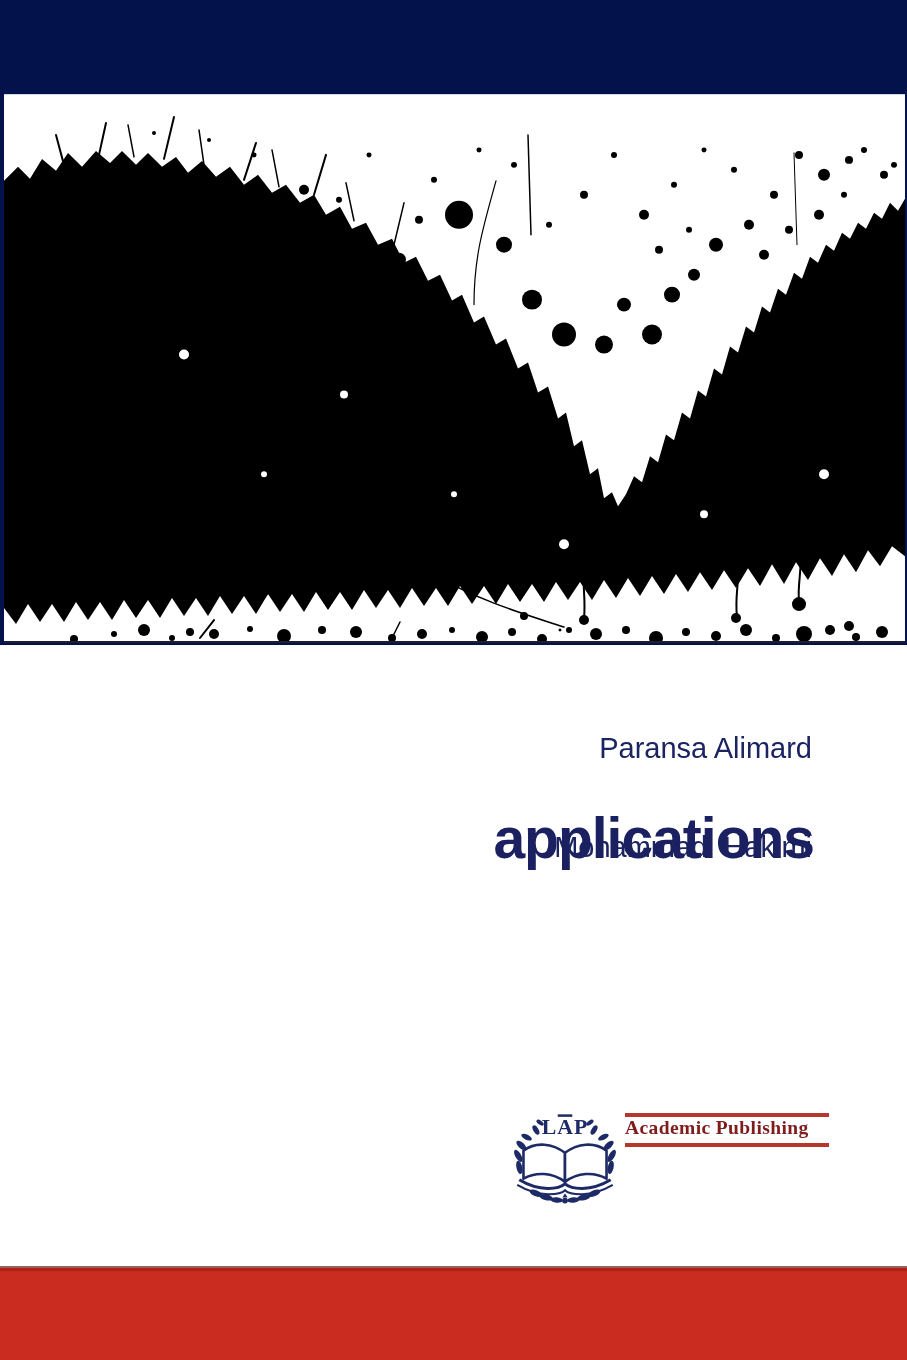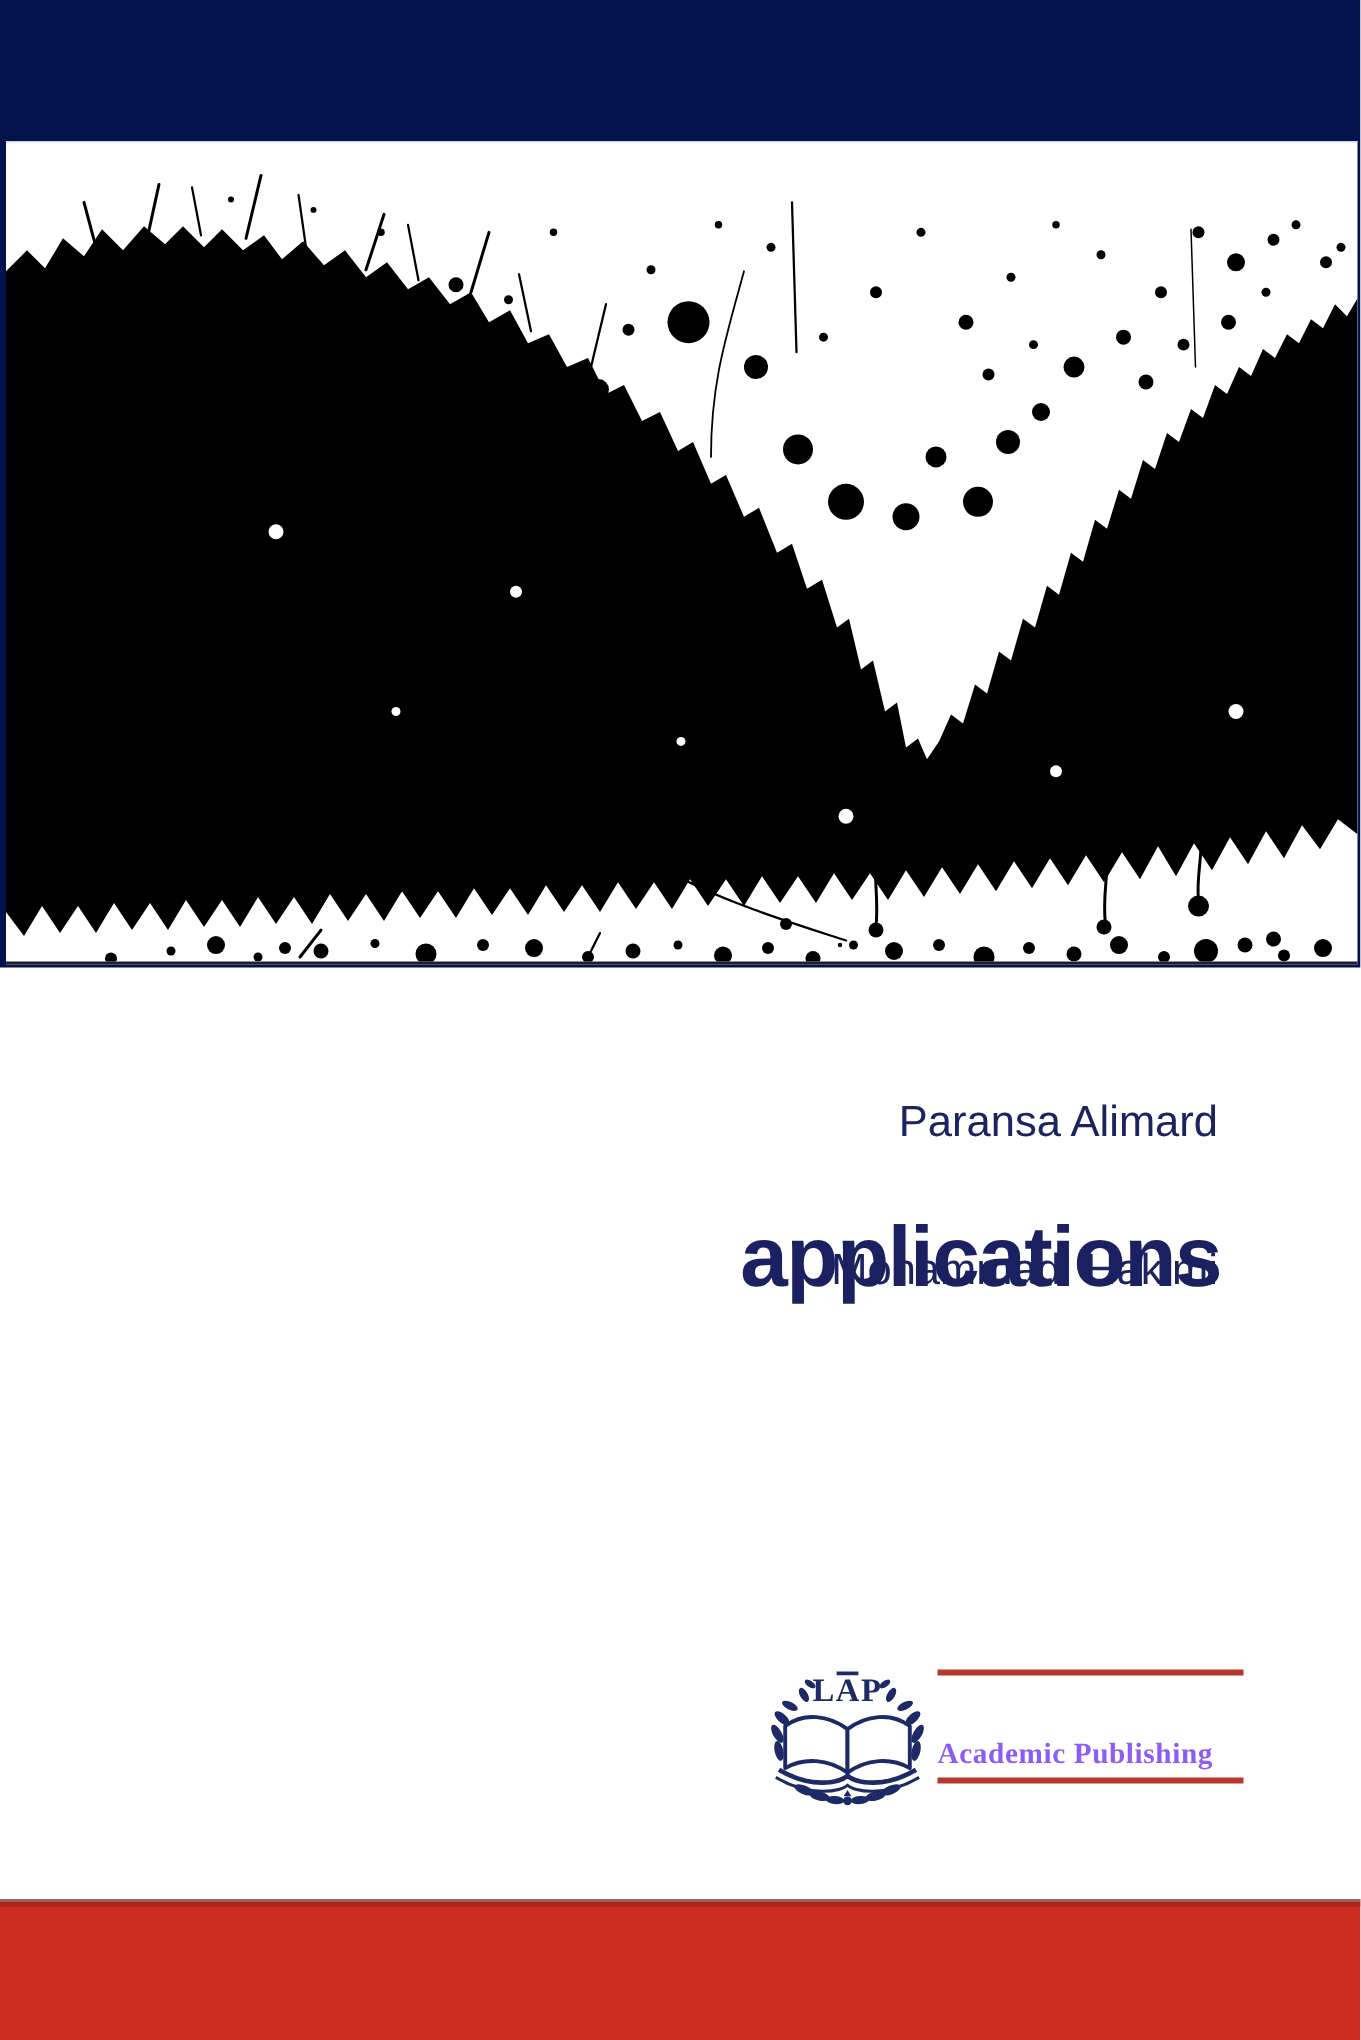--- a/index.html
+++ b/index.html
@@ -23,22 +23,22 @@
   }
   .publisher-logo{position:absolute;left:505px;top:1098px;width:332px;height:112px;}
   .emblem{position:absolute;left:6px;top:14px;width:108px;height:94px;}
   .pub-right{position:absolute;left:120px;top:15px;width:204px;}
   .rule{height:4px;background:#b5372e;}
   .pub-name{
     font-family:"Liberation Serif",serif;font-weight:bold;color:#1d2a66;
     font-size:32px;line-height:36px;letter-spacing:5px;margin-top:3px;white-space:nowrap;
   }
   .pub-tag{
-    font-family:"Liberation Serif",serif;font-weight:bold;color:#8b5cf6;
-    font-size:19.5px;line-height:22px;letter-spacing:0.4px;margin-bottom:4px;white-space:nowrap;margin-top:42px;
+    font-family:"Liberation Serif",serif;font-weight:bold;color:#7f1d1d;
+    font-size:19.5px;line-height:22px;letter-spacing:0.4px;margin-bottom:4px;white-space:nowrap;
   }
   .bottom-bar{
     position:absolute;left:0;top:1266px;width:907px;height:94px;background:#ca2c1f;
     border-top:2px solid #97625a;box-sizing:border-box;
     box-shadow:inset 0 3px 0 #ab2318;
   }
 </style>
 </head>
 <body>
 

